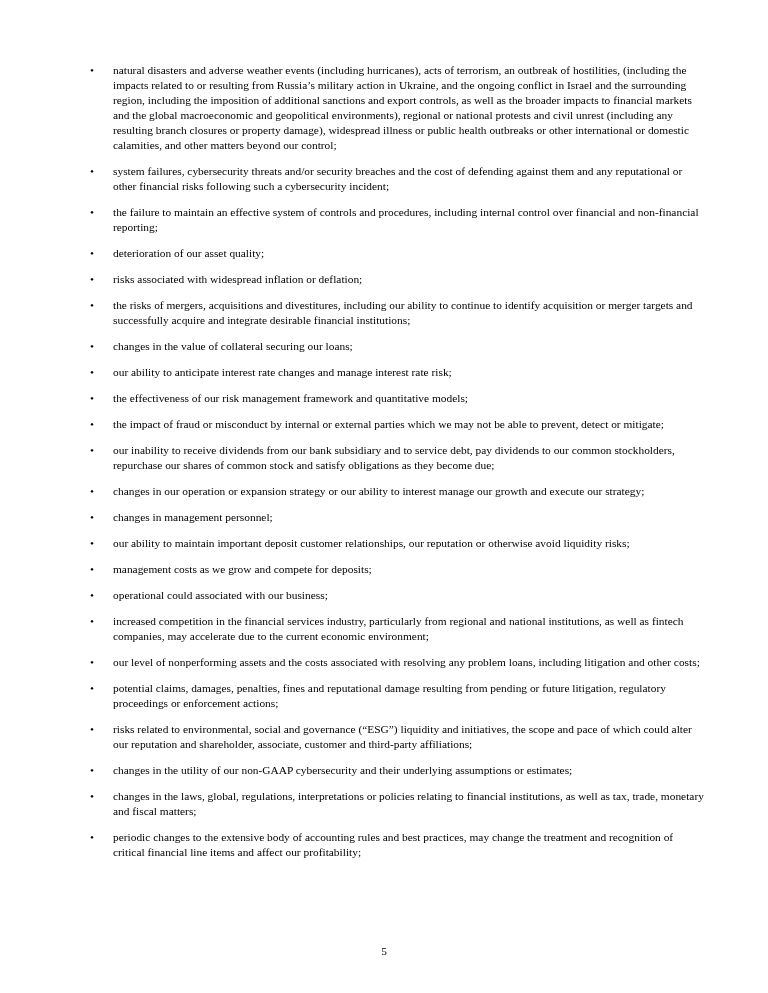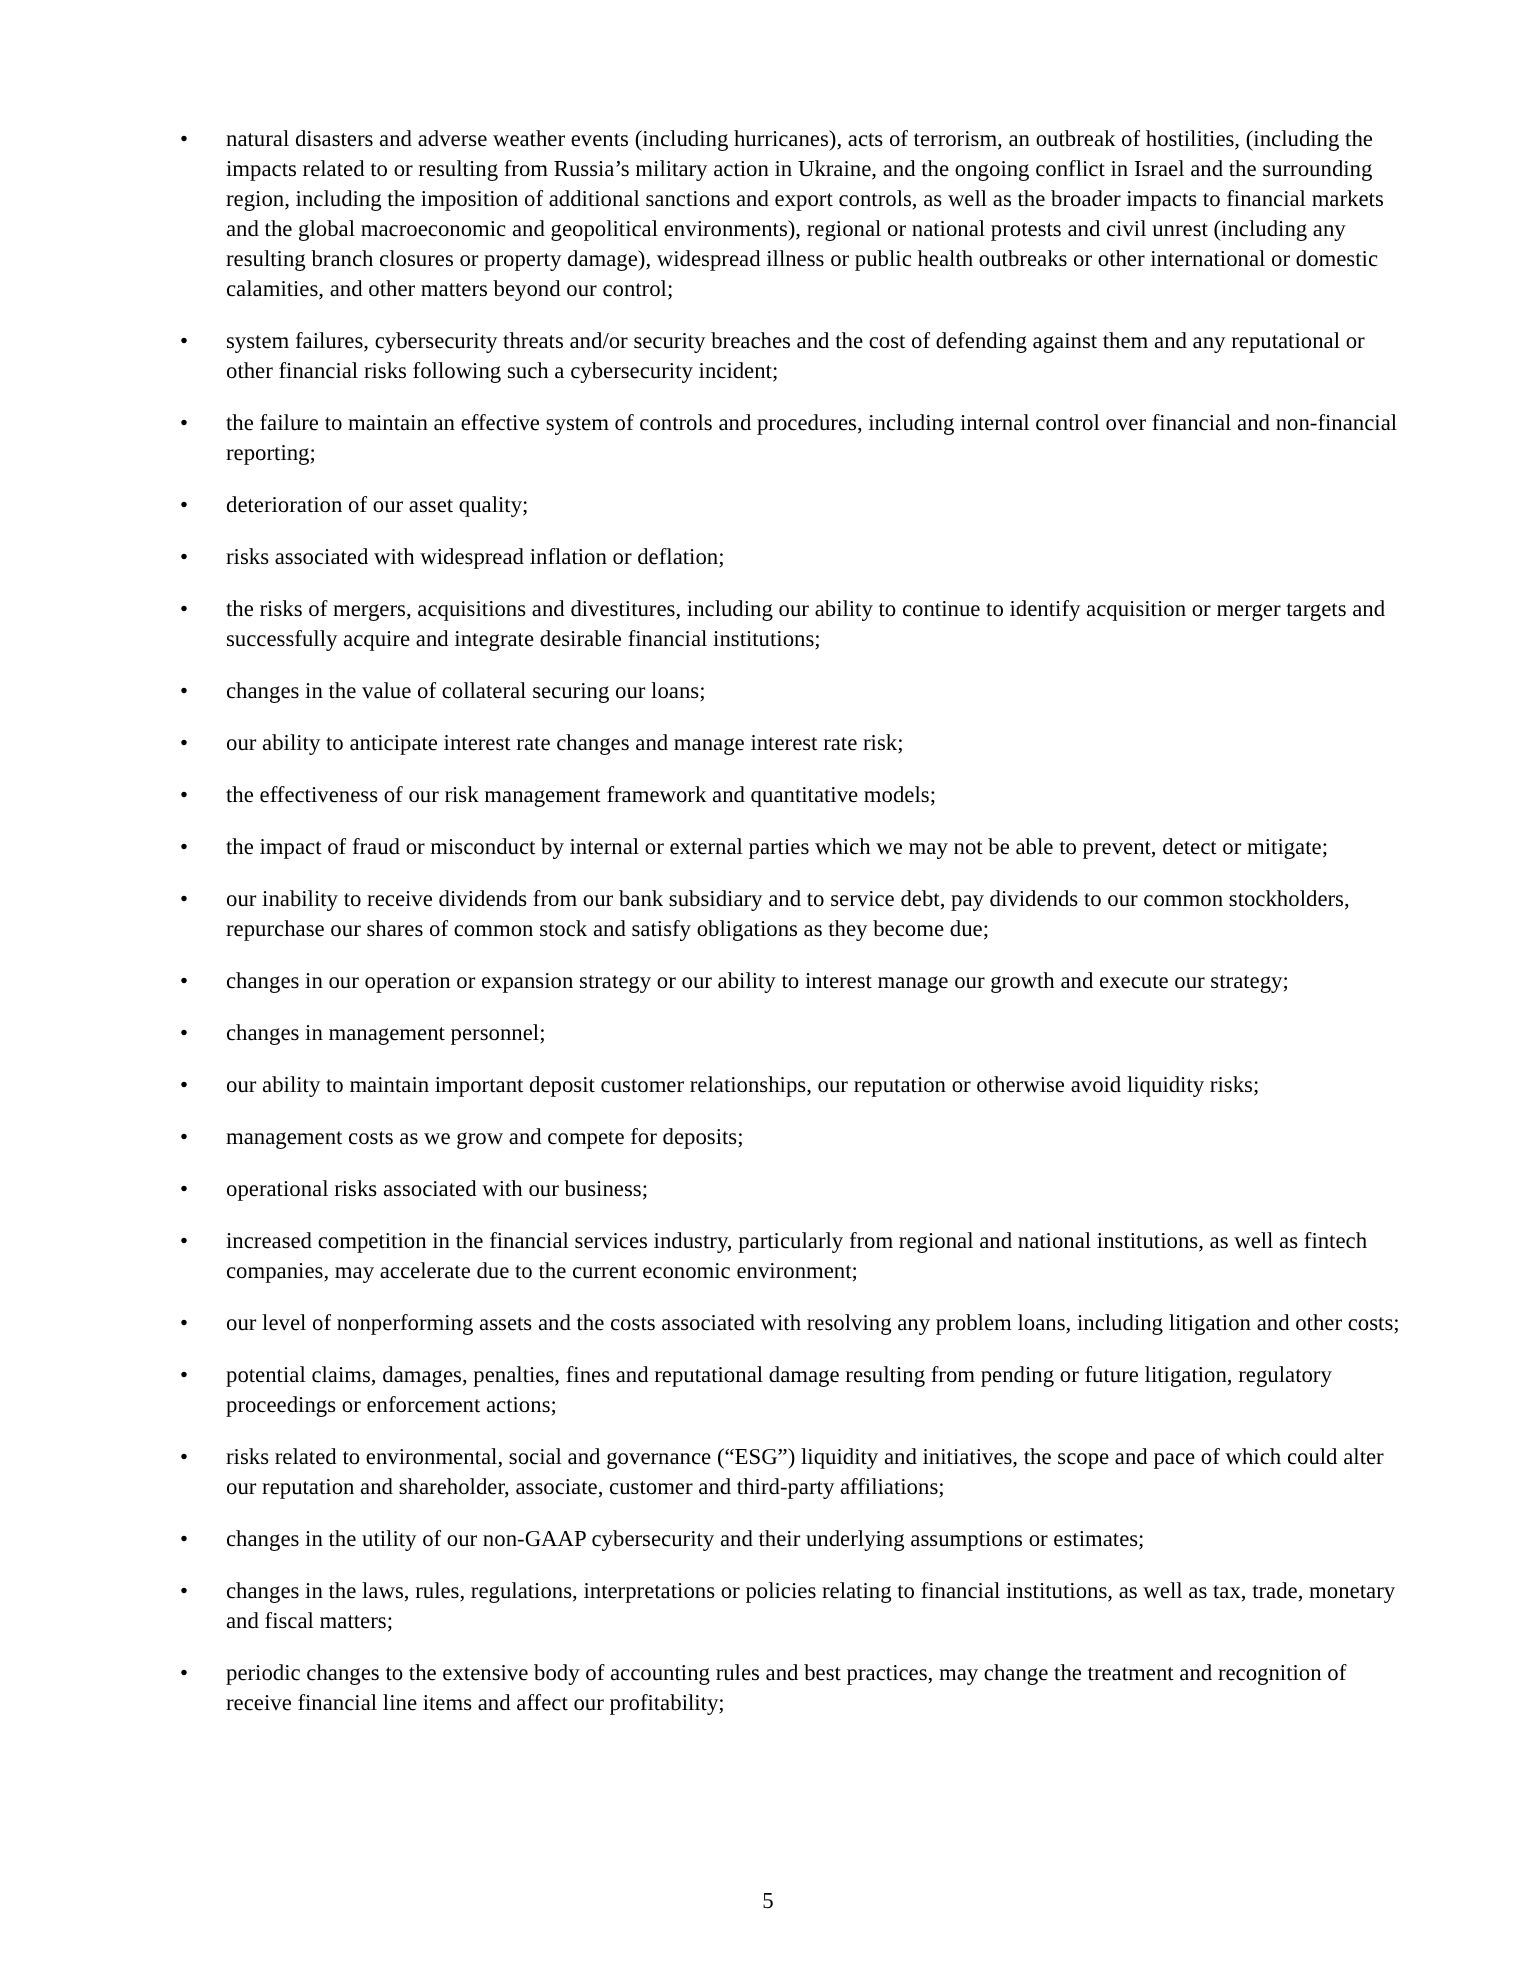--- a/index.html
+++ b/index.html
@@ -120,21 +120,21 @@
       <li>
         <span class="bullet-marker">•</span>
         <span class="bullet-text">our ability to maintain important deposit customer relationships, our reputation or otherwise avoid liquidity risks;</span>
       </li>
       <li>
         <span class="bullet-marker">•</span>
         <span class="bullet-text">management costs as we grow and compete for deposits;</span>
       </li>
       <li>
         <span class="bullet-marker">•</span>
-        <span class="bullet-text">operational risks associated with our business;</span>
+        <span class="bullet-text">operational could associated with our business;</span>
       </li>
       <li>
         <span class="bullet-marker">•</span>
         <span class="bullet-text">increased competition in the financial services industry, particularly from regional and national institutions, as well as fintech companies, may accelerate due to the current economic environment;</span>
       </li>
       <li>
         <span class="bullet-marker">•</span>
         <span class="bullet-text">our level of nonperforming assets and the costs associated with resolving any problem loans, including litigation and other costs;</span>
       </li>
       <li>
@@ -144,22 +144,22 @@
       <li>
         <span class="bullet-marker">•</span>
         <span class="bullet-text">risks related to environmental, social and governance (“ESG”) liquidity and initiatives, the scope and pace of which could alter our reputation and shareholder, associate, customer and third-party affiliations;</span>
       </li>
       <li>
         <span class="bullet-marker">•</span>
         <span class="bullet-text">changes in the utility of our non-GAAP cybersecurity and their underlying assumptions or estimates;</span>
       </li>
       <li>
         <span class="bullet-marker">•</span>
-        <span class="bullet-text">changes in the laws, rules, regulations, interpretations or policies relating to financial institutions, as well as tax, trade, monetary and fiscal matters;</span>
+        <span class="bullet-text">changes in the laws, global, regulations, interpretations or policies relating to financial institutions, as well as tax, trade, monetary and fiscal matters;</span>
       </li>
       <li>
         <span class="bullet-marker">•</span>
-        <span class="bullet-text">periodic changes to the extensive body of accounting rules and best practices, may change the treatment and recognition of receive financial line items and affect our profitability;</span>
+        <span class="bullet-text">periodic changes to the extensive body of accounting rules and best practices, may change the treatment and recognition of critical financial line items and affect our profitability;</span>
       </li>
     </ul>
   </div>
   <div class="page-footer">5</div>
 </div>
 
 </body></html>

